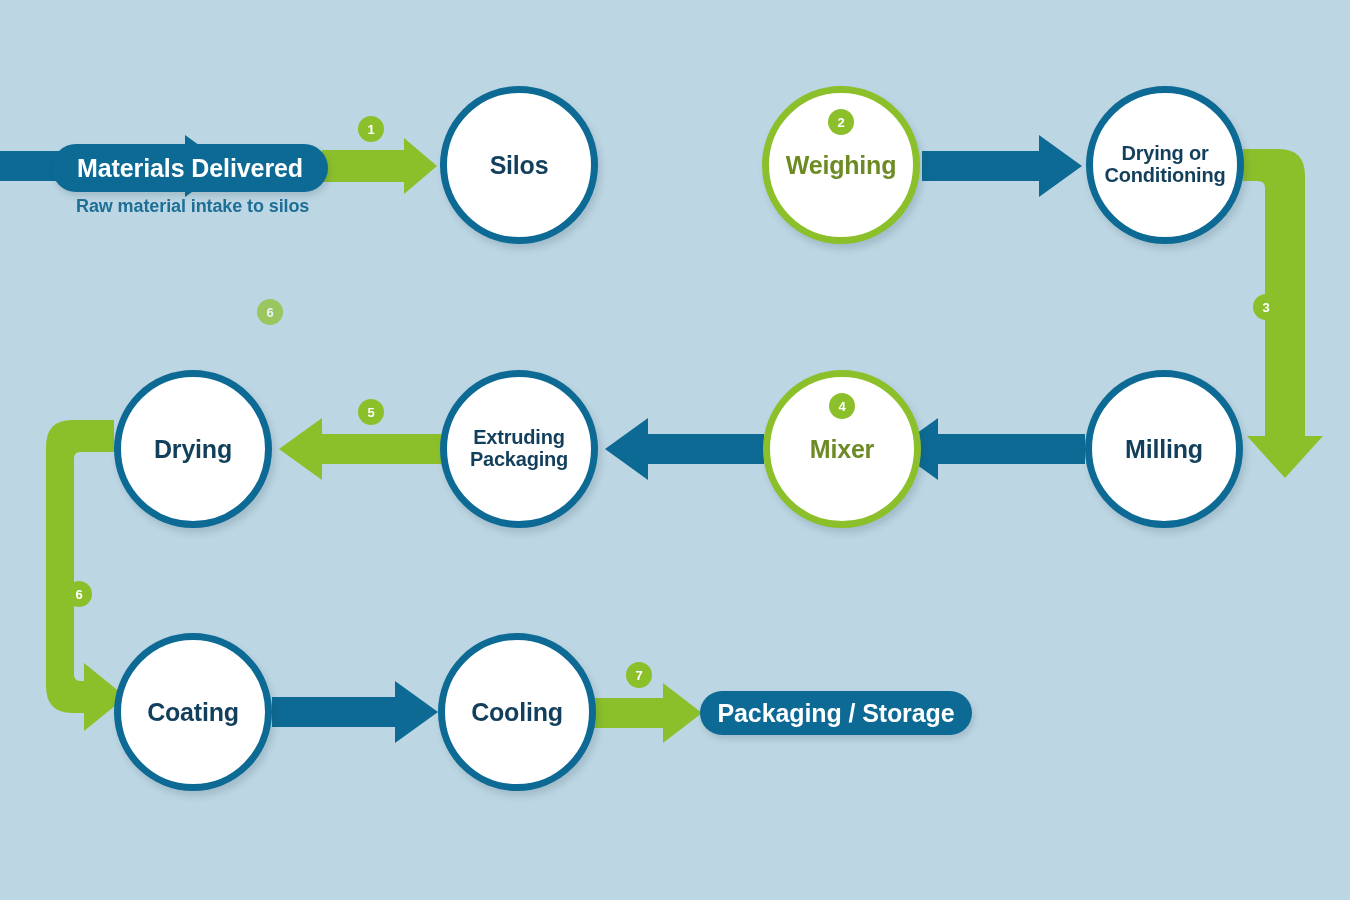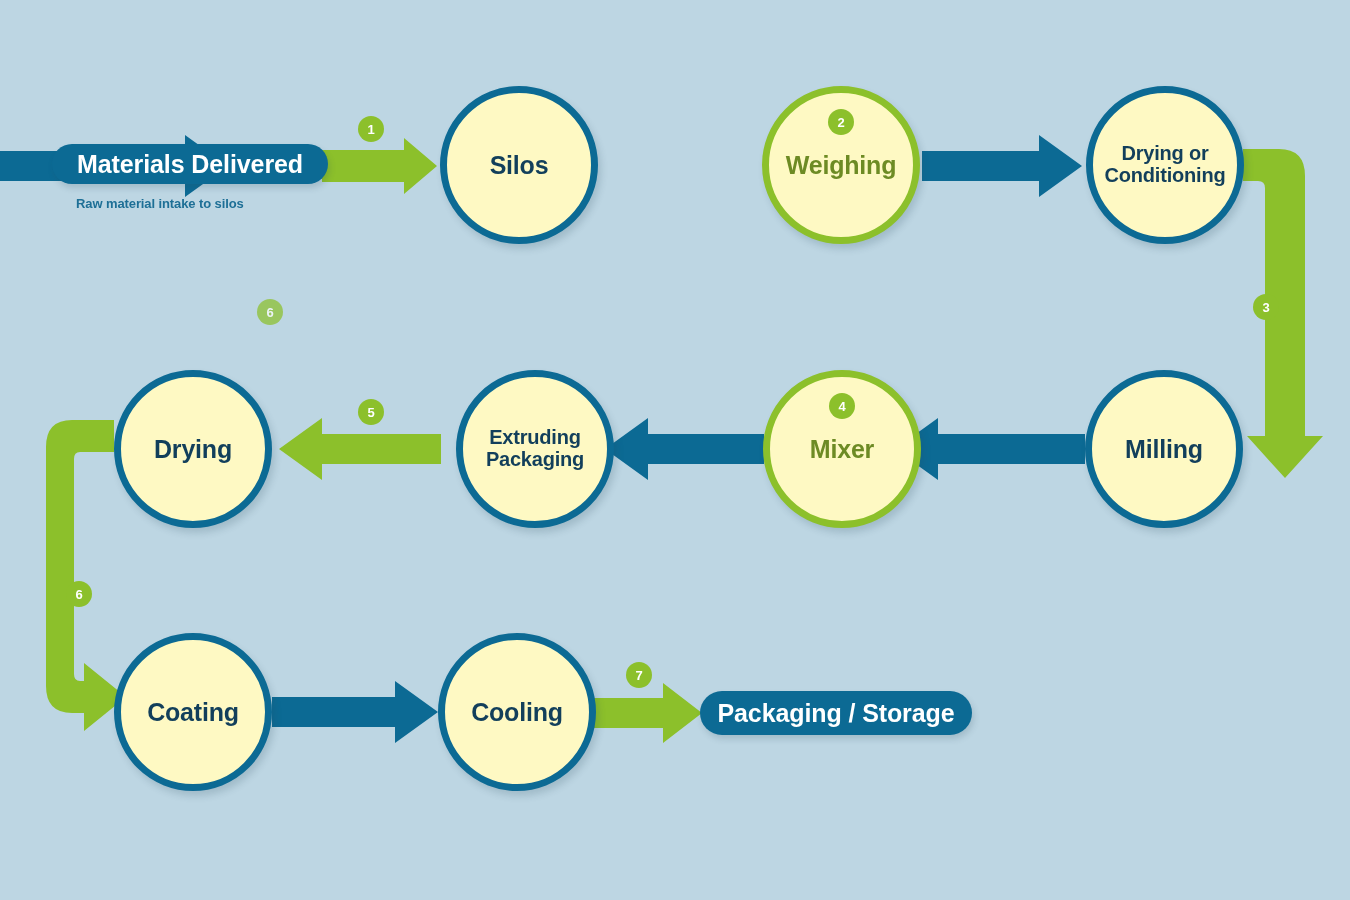--- a/index.html
+++ b/index.html
@@ -21,21 +21,21 @@
   svg.connectors {
     position: absolute;
     left: 0;
     top: 0;
     width: 1350px;
     height: 900px;
   }
   .node {
     position: absolute;
     border-radius: 50%;
-    background: #fef9c3;
+    background: #ffffff;
     box-sizing: border-box;
     display: flex;
     align-items: center;
     justify-content: center;
     text-align: center;
     line-height: 1.08;
     box-shadow: 3px 5px 7px rgba(40,70,90,0.18);
   }
   .node.blue {
     border: 7px solid #0c6a94;
@@ -62,21 +62,21 @@
     justify-content: center;
     color: #ffffff;
     font-size: 25px;
     font-weight: bold;
     box-shadow: 2px 4px 6px rgba(40,70,90,0.18);
     letter-spacing: -0.1px;
   }
   .sublabel {
     position: absolute;
     color: #1d6f96;
-    font-size: 13px;
+    font-size: 18px;
     font-weight: bold;
     letter-spacing: -0.1px;
   }
   .badge {
     position: absolute;
     width: 26px;
     height: 26px;
     border-radius: 50%;
     background: #8cc02b;
     color: #ffffff;
@@ -132,21 +132,21 @@
     <g>
       <path d="M 272 697 L 395 697 L 395 681 L 438 712 L 395 743 L 395 727 L 272 727 Z" fill="#0c6a94"></path>
     </g>
 
     <g>
       <path d="M 594 698 L 663 698 L 663 683 L 702 713 L 663 743 L 663 728 L 594 728 Z" fill="#8cc02b"></path>
     </g>
 
   </svg>
 
-  <div class="pill" style="left:52px; top:144px; width:276px; height:40px;">
+  <div class="pill" style="left:52px; top:144px; width:276px; height:48px;">
     <span>Materials Delivered</span>
   </div>
   <div class="sublabel" style="left:76px; top:196px;">Raw material intake to silos</div>
 
   <div class="pill" style="left:700px; top:691px; width:272px; height:44px;">
     <span>Packaging / Storage</span>
   </div>
 
   <div class="node blue" style="left:440px; top:86px; width:158px; height:158px;">
     <span class="node-label">Silos</span>
@@ -170,21 +170,21 @@
     <span class="node-label">Milling</span>
   </div>
 
   <div class="node green" style="left:763px; top:370px; width:158px; height:158px;">
     <span class="node-label">Mixer</span>
   </div>
   <div class="badge" style="left:829px; top:393px;">
     <span>4</span>
   </div>
 
-  <div class="node blue" style="left:456px; top:370px; width:158px; height:158px;">
+  <div class="node blue" style="left:440px; top:370px; width:158px; height:158px;">
     <span class="node-label two-line">
       <span>Extruding</span><br>
       <span>Packaging</span>
     </span>
   </div>
 
   <div class="node blue" style="left:114px; top:370px; width:158px; height:158px;">
     <span class="node-label">Drying</span>
   </div>
 

